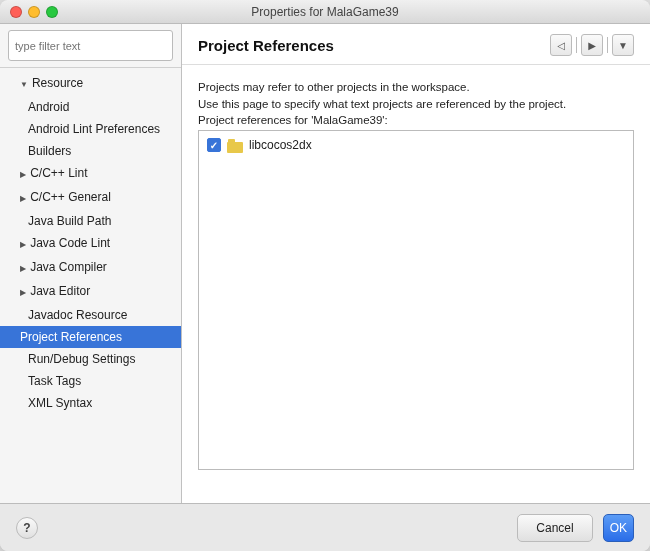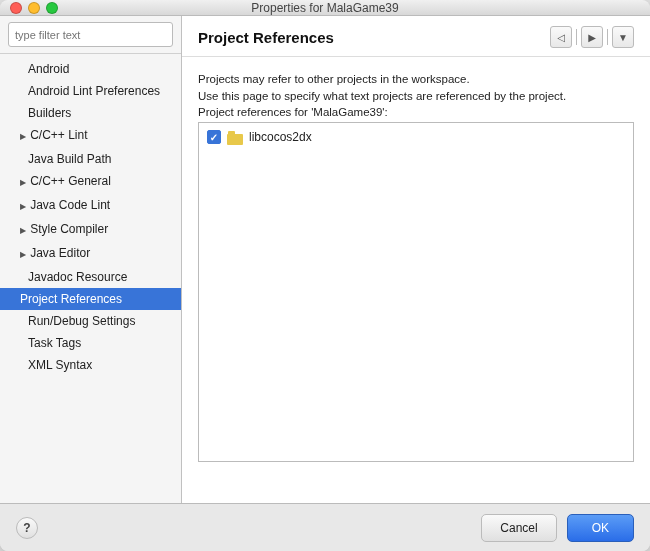--- a/index.html
+++ b/index.html
@@ -12,21 +12,21 @@
       display: flex;
       flex-direction: column;
       border-radius: 8px;
       overflow: hidden;
       box-shadow: 0 4px 20px rgba(0,0,0,0.3);
     }
 
     
     .titlebar {
       background: linear-gradient(to bottom, #f0f0f0, #d8d8d8);
-      height: 16px;
+      height: 24px;
       display: flex;
       align-items: center;
       justify-content: center;
       border-bottom: 1px solid #bbb;
       position: relative;
       flex-shrink: 0;
       border-radius: 8px 8px 0 0;
     }
     .titlebar-buttons {
       position: absolute;
@@ -65,21 +65,21 @@
       display: flex;
       flex-direction: column;
       flex-shrink: 0;
     }
     .filter-input-wrap {
       padding: 6px 8px;
       border-bottom: 1px solid #d0d0d0;
     }
     .filter-input {
       width: 100%;
-      height: 25px;
+      height: 31px;
       border: 1px solid #bbb;
       border-radius: 3px;
       padding: 0 6px;
       font-size: 11px;
       color: #999;
       background: white;
       outline: none;
     }
     .tree-list {
       flex: 1;
@@ -284,21 +284,21 @@
       padding: 0 18px;
       border: 1px solid #bbb;
       border-radius: 5px;
       background: linear-gradient(to bottom, #fafafa, #e0e0e0);
       font-size: 12px;
       cursor: pointer;
       color: #222;
     }
     .btn-ok {
       height: 28px;
-      padding: 0 24px;
+      padding: 0 6px;
       border: 1px solid #2a5fba;
       border-radius: 5px;
       background: linear-gradient(to bottom, #5b9cf6, #2a6de8);
       font-size: 12px;
       cursor: pointer;
       color: white;
       font-weight: 500;
     }
   </style>
 </head>
@@ -314,32 +314,33 @@
 </div>
 
 <div class="main-content">
 
   <div class="sidebar">
     <div class="filter-input-wrap">
       <input class="filter-input" type="text" placeholder="type filter text" style="">
     </div>
     <div class="tree-list">
 
+      <div class="tree-item indent-1 has-arrow expanded">Resource</div>
       <div class="tree-item indent-2">Android</div>
       <div class="tree-item indent-2">Android Lint Preferences</div>
       <div class="tree-item indent-2">Builders</div>
 
       <div class="tree-item indent-1 has-arrow">C/C++ Lint</div>
 
+      <div class="tree-item indent-1 has-arrow">C/C++ General</div>
       <div class="tree-item indent-2">Java Build Path</div>
-      <div class="tree-item indent-1 has-arrow">C/C++ General</div>
 
       <div class="tree-item indent-1 has-arrow">Java Code Lint</div>
 
-      <div class="tree-item indent-1 has-arrow">Style Compiler</div>
+      <div class="tree-item indent-1 has-arrow">Java Compiler</div>
 
       <div class="tree-item indent-1 has-arrow">Java Editor</div>
       <div class="tree-item indent-2">Javadoc Resource</div>
 
       <div class="tree-item indent-1 selected">Project References</div>
       <div class="tree-item indent-2">Run/Debug Settings</div>
       <div class="tree-item indent-2">Task Tags</div>
       <div class="tree-item indent-2">XML Syntax</div>
     </div>
   </div>

